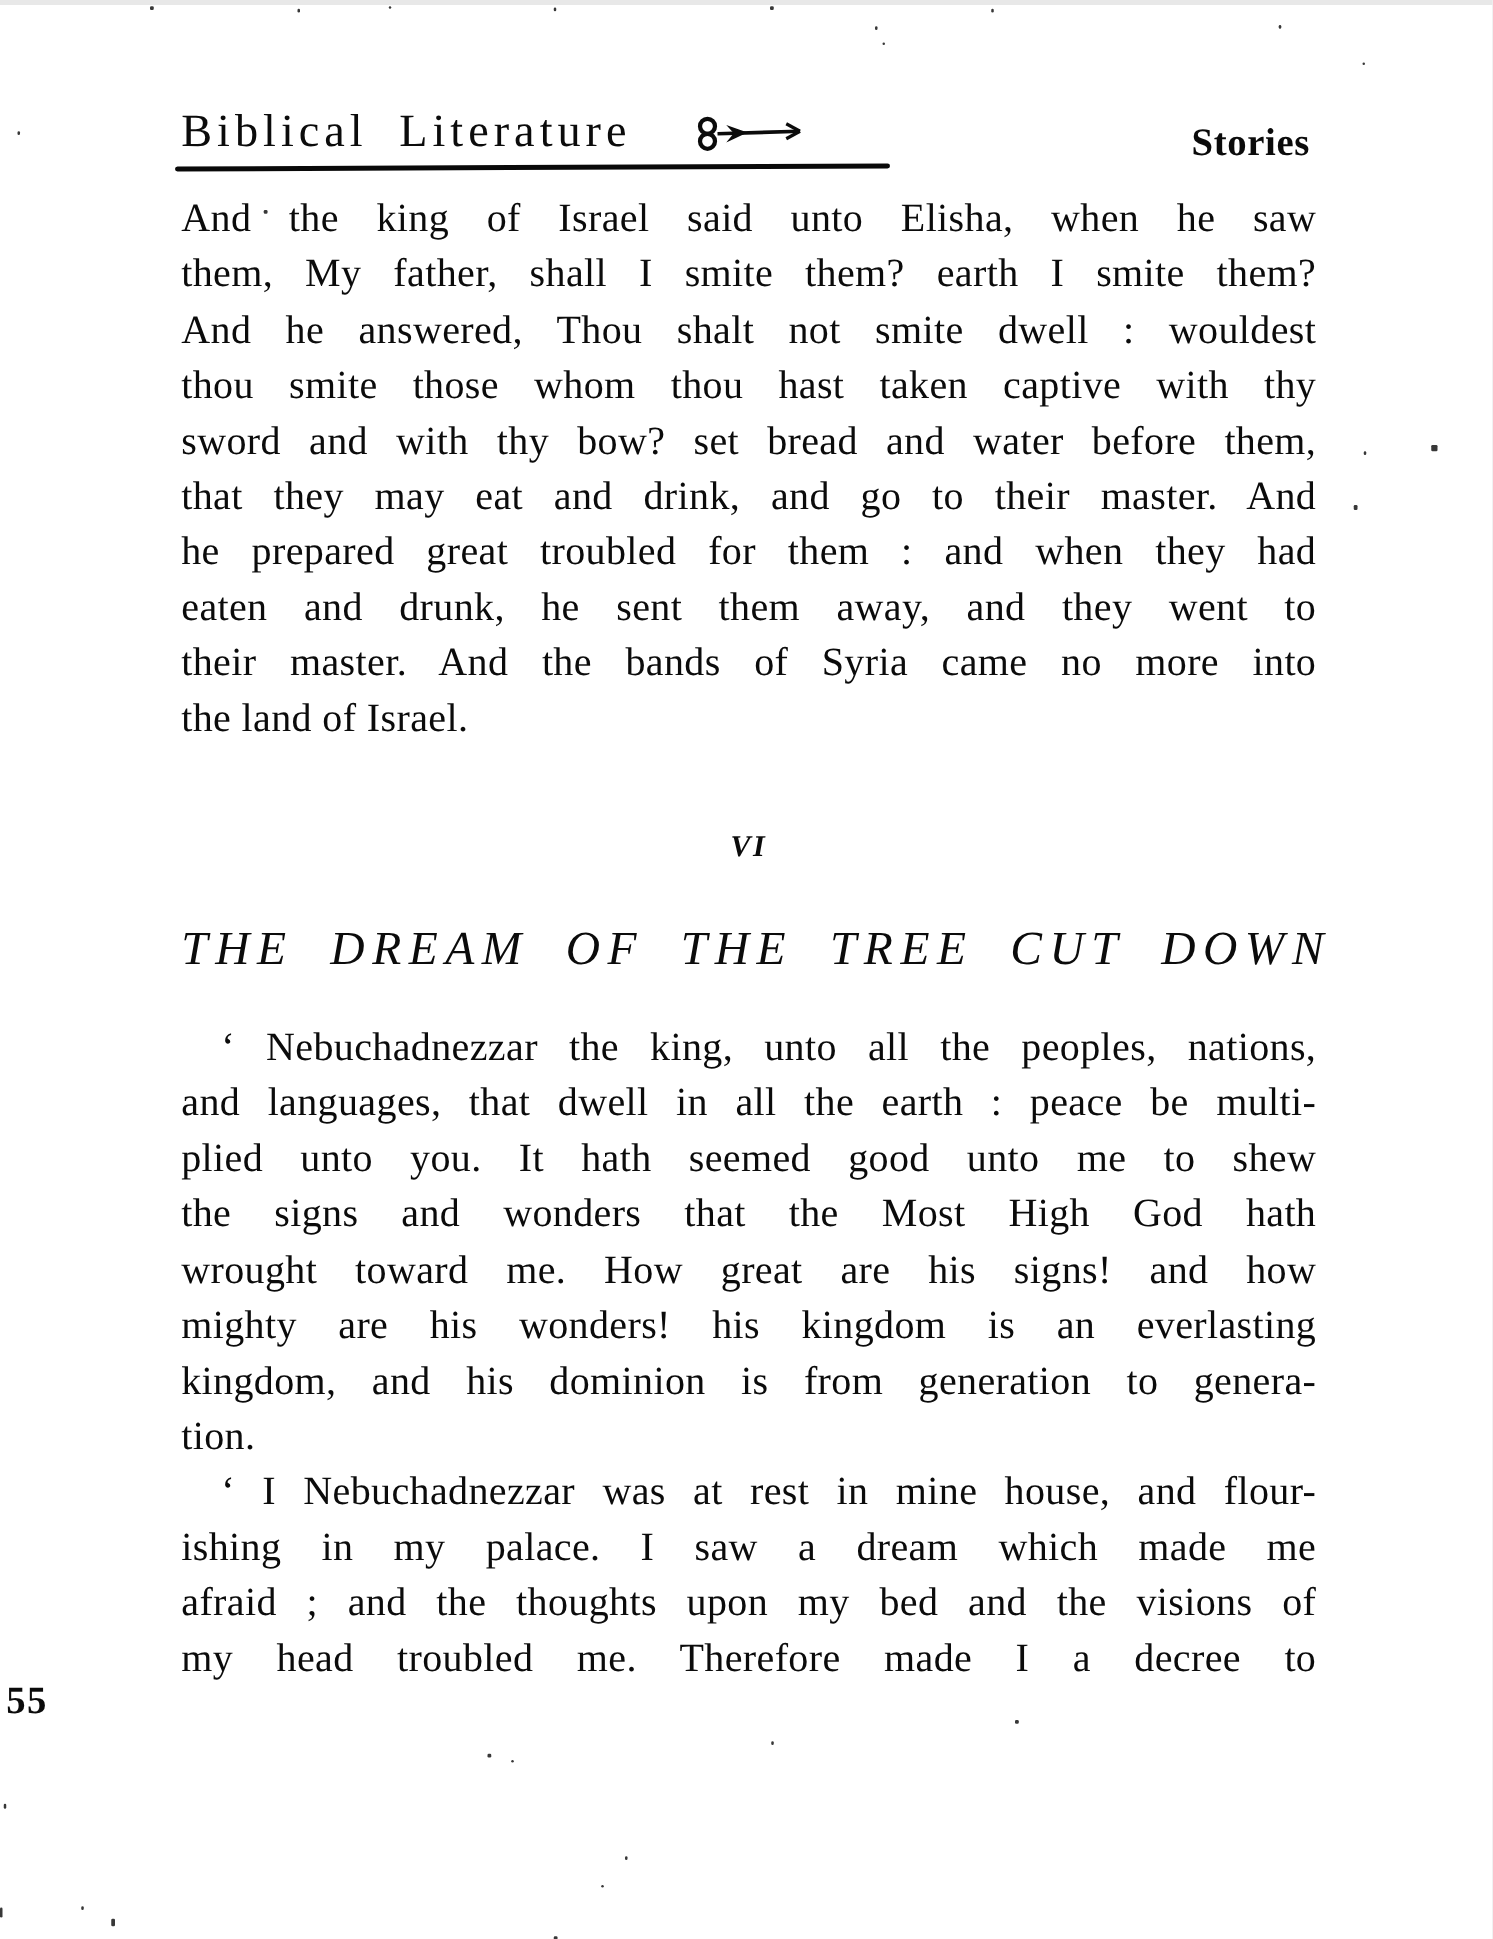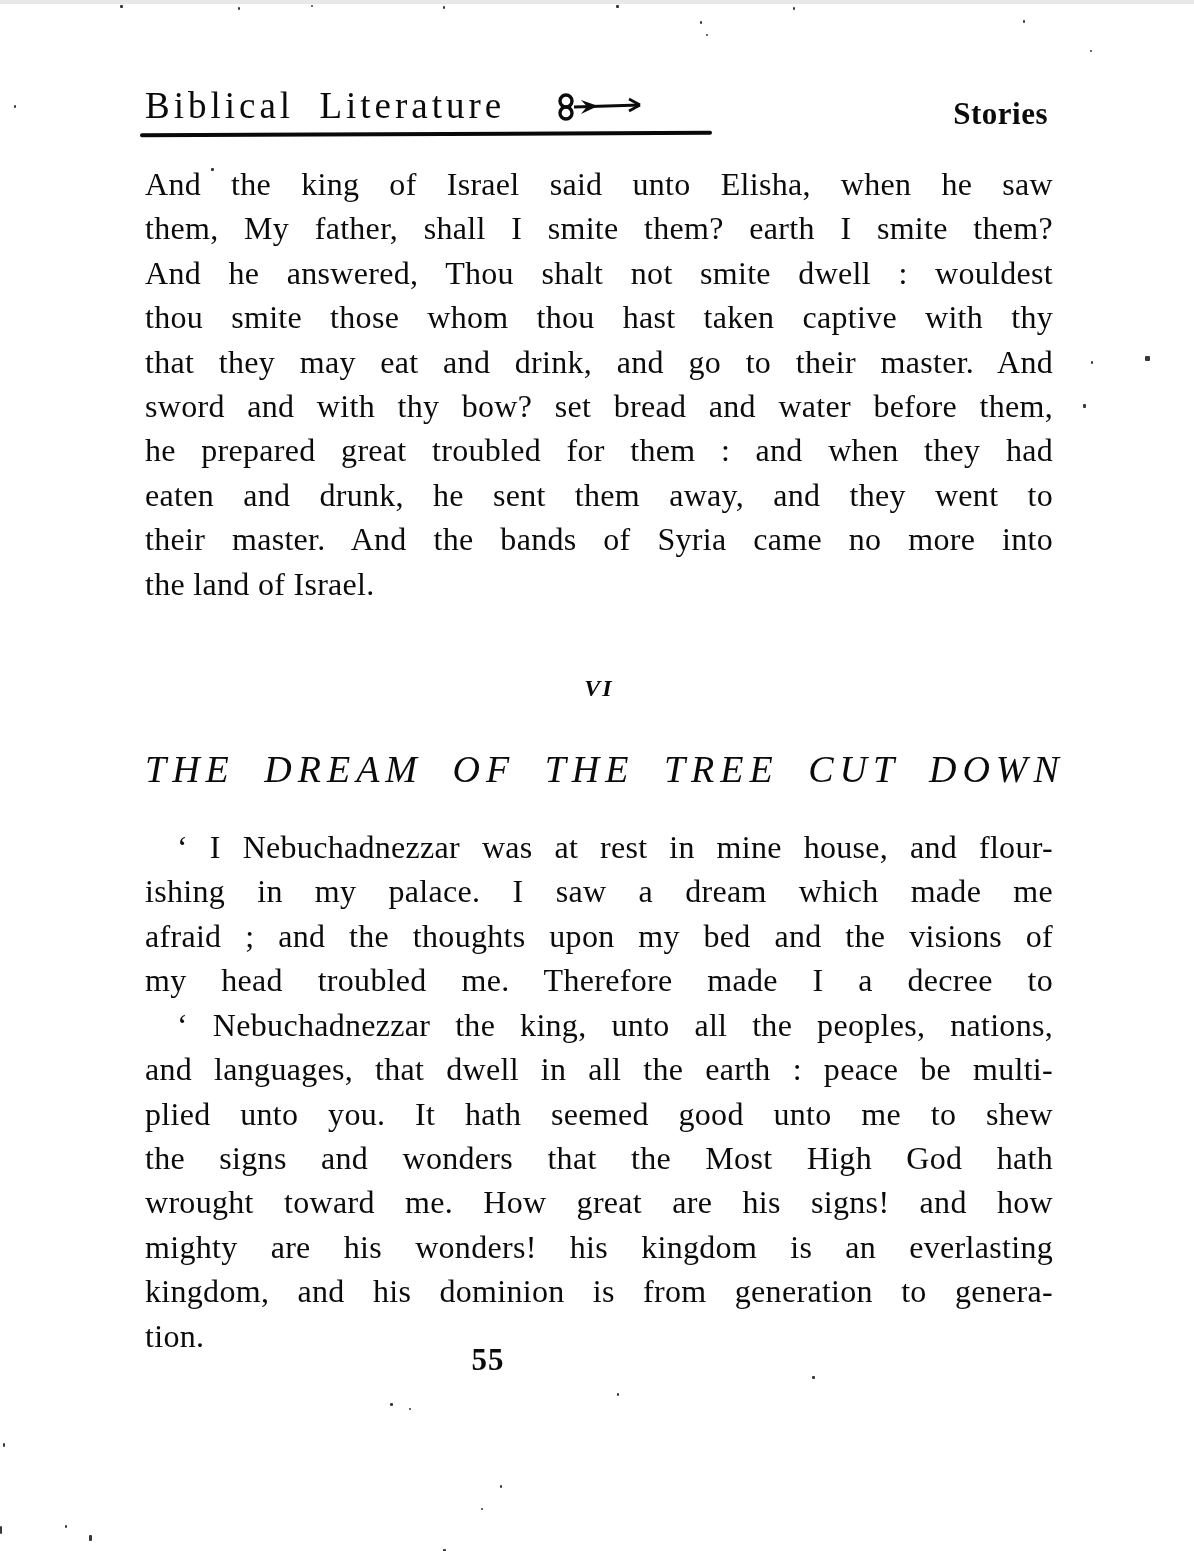--- a/index.html
+++ b/index.html
@@ -40,21 +40,21 @@
     position: absolute;
     right: 146px; top: 92px;
     font-size: 31px;
     font-weight: bold;
     letter-spacing: 0.5px;
   }
 
   
   .text-block {
     position: absolute;
-    left: 145px; top: 158px;
+    left: 145px; top: 148px;
     width: 908px;
   }
   .para { width: 908px; }
   .line {
     font-size: 32px;
     line-height: 44.4px;
     text-align: justify;
     text-align-last: justify;
     text-justify: inter-word;
     letter-spacing: 0.3px;
@@ -80,23 +80,23 @@
     font-size: 38px;
     line-height: 46px;
     letter-spacing: 6px;
     word-spacing: 14px;
     white-space: nowrap;
   }
 
   
   .page-number {
     position: absolute;
-    left: 15px; top: 1338px;
+    left: 5px; top: 1338px;
     width: 946px;
-    text-align: center;
+    text-align: left;
     font-size: 31px;
     font-weight: bold;
     letter-spacing: 1px;
   }
 
   
   .speck {
     position: absolute;
     background: #151515;
     border-radius: 1px;
@@ -122,46 +122,46 @@
   <div class="header-rule"></div>
 
   <div class="running-head-right">Stories</div>
 
   <div class="text-block">
     <div class="para">
         <div class="line">And the king of Israel said unto Elisha, when he saw</div>
         <div class="line">them, My father, shall I smite them? earth I smite them?</div>
         <div class="line">And he answered, Thou shalt not smite dwell : wouldest</div>
         <div class="line">thou smite those whom thou hast taken captive with thy</div>
+        <div class="line">sword and with thy bow? set bread and water before them,</div>
         <div class="line">that they may eat and drink, and go to their master.  And</div>
-        <div class="line">sword and with thy bow? set bread and water before them,</div>
         <div class="line">he prepared great troubled for them : and when they had</div>
         <div class="line">eaten and drunk, he sent them away, and they went to</div>
         <div class="line">their master.  And the bands of Syria came no more into</div>
         <div class="line last">the land of Israel.</div>
       </div>
 
     <div class="section-number">VI</div>
     <div class="section-title">THE DREAM OF THE TREE CUT DOWN</div>
 
     <div class="para">
-        <div class="line indent">‘ I Nebuchadnezzar was at rest in mine house, and flour-</div>
-        <div class="line">ishing in my palace.  I saw a dream which made me</div>
-        <div class="line">afraid ; and the thoughts upon my bed and the visions of</div>
-        <div class="line">my head troubled me.  Therefore made I a decree to</div>
-      </div>
-    <div class="para">
         <div class="line indent">‘ Nebuchadnezzar the king, unto all the peoples, nations,</div>
         <div class="line">and languages, that dwell in all the earth : peace be multi-</div>
         <div class="line">plied unto you.  It hath seemed good unto me to shew</div>
         <div class="line">the signs and wonders that the Most High God hath</div>
         <div class="line">wrought toward me.  How great are his signs! and how</div>
         <div class="line">mighty are his wonders! his kingdom is an everlasting</div>
         <div class="line">kingdom, and his dominion is from generation to genera-</div>
         <div class="line last">tion.</div>
+      </div>
+    <div class="para">
+        <div class="line indent">‘ I Nebuchadnezzar was at rest in mine house, and flour-</div>
+        <div class="line">ishing in my palace.  I saw a dream which made me</div>
+        <div class="line">afraid ; and the thoughts upon my bed and the visions of</div>
+        <div class="line">my head troubled me.  Therefore made I a decree to</div>
       </div>
   </div>
 
   <div class="page-number">55</div>
 
   <div class="speck" style="left:120px;top:1px;width:3px;height:3px"></div>
   <div class="speck" style="left:238px;top:3px;width:2px;height:3px"></div>
   <div class="speck" style="left:311px;top:1px;width:2px;height:2px"></div>
   <div class="speck" style="left:443px;top:2px;width:2px;height:3px"></div>
   <div class="speck" style="left:616px;top:1px;width:3px;height:3px"></div>

